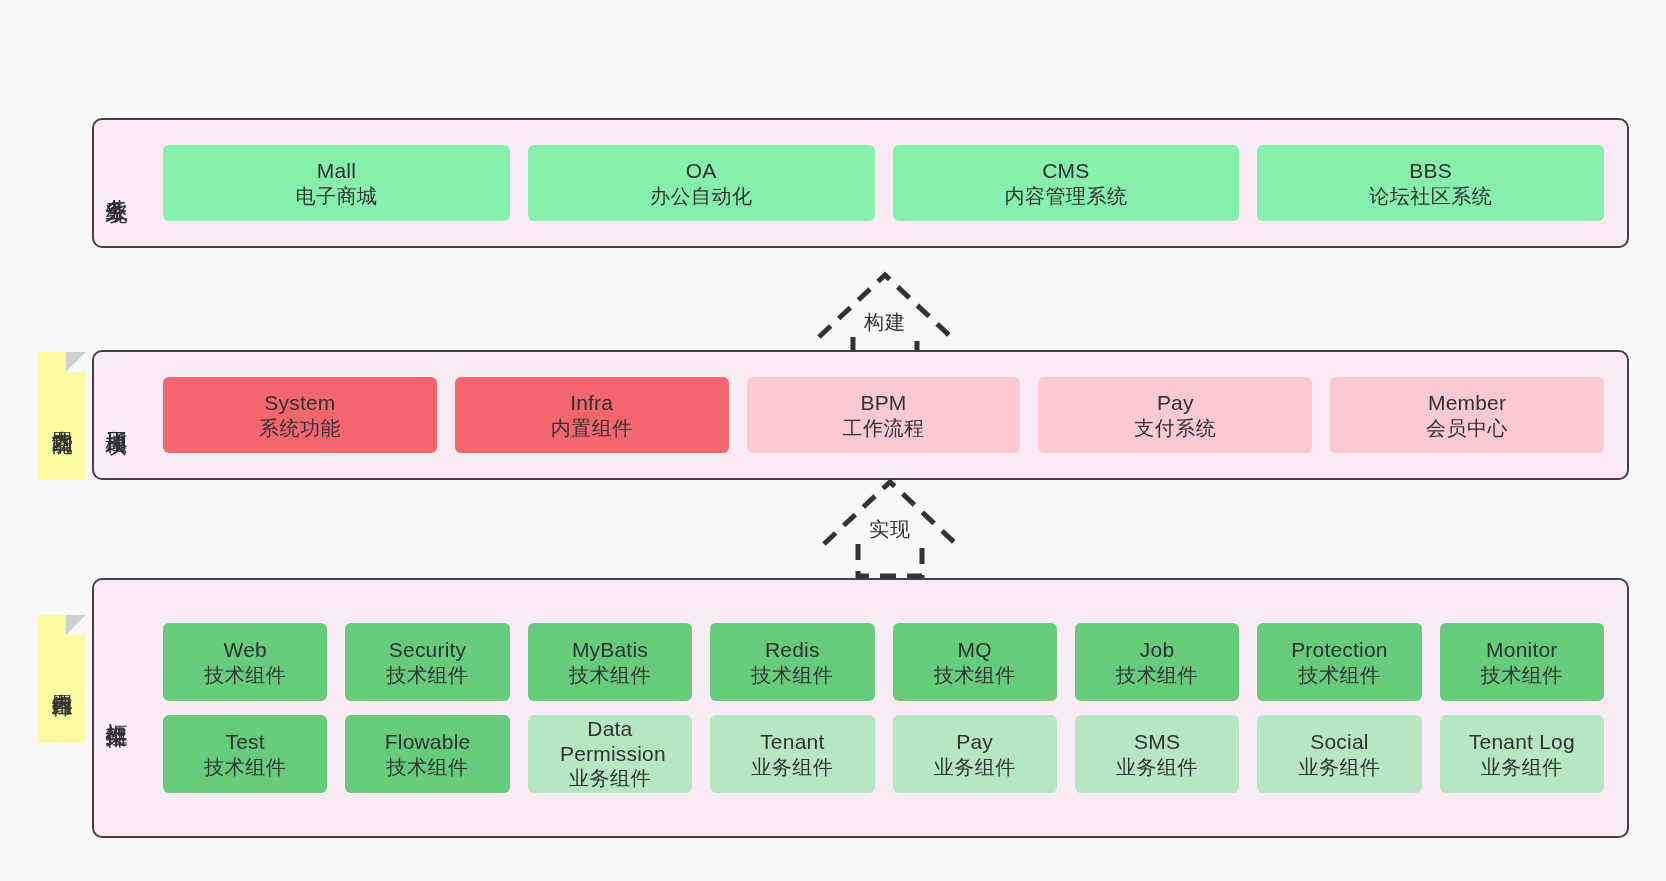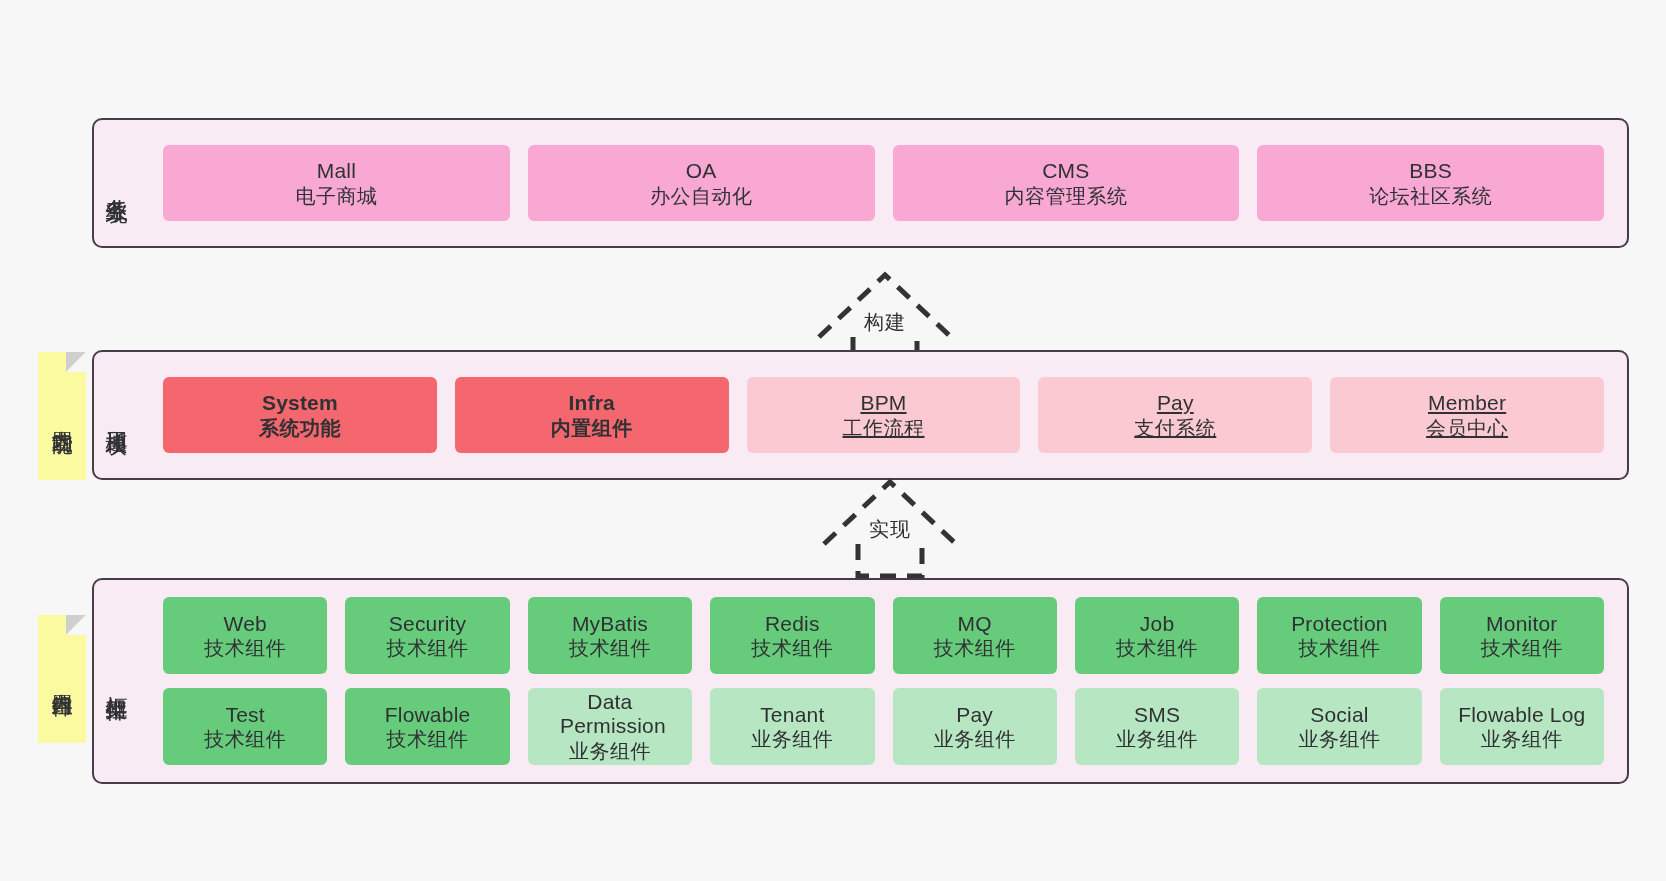--- a/index.html
+++ b/index.html
@@ -70,23 +70,23 @@
   .card .en {
     font-size: 21px;
     letter-spacing: .2px;
   }
   .card .zh {
     font-size: 20px;
     letter-spacing: .5px;
   }
   .card .en.wrap2 { line-height: 1.16; }
 
-  .c-blue      { background: #f9a8d4; }
-  .c-red       { background: #f4676f; font-weight: bold; }
-  .c-pink      { background: #fbc9d1; text-decoration: underline; }
+  .c-blue      { background: #86efac; }
+  .c-red       { background: #f4676f; }
+  .c-pink      { background: #fbc9d1; }
   .c-green     { background: #66cc7c; }
   .c-greenlite { background: #b7e6c3; }
 
   
   .note {
     position: absolute;
     width: 48px;
     background: #fcfaa1;
     color: #2f3133;
     font-size: 21px;
@@ -213,21 +213,21 @@
     <path d="M 14 72 L 80 10 L 146 72" fill="none" stroke="#333333" stroke-width="5" stroke-dasharray="16 11" stroke-linecap="butt"></path>
     <path d="M 48 72 L 48 104 L 112 104 L 112 72" fill="none" stroke="#333333" stroke-width="5" stroke-dasharray="16 11" stroke-linecap="butt"></path>
   </svg>
   <div class="arrow-label">实现</div>
 </div>
 
 <div class="note" id="note-builtin-component" style="left:38px; top:615px; height:128px;">
   <span>内置组件</span>
 </div>
 
-<div class="layer" id="layer-framework" style="left:92px; top:578px; width:1537px; height:206px;">
+<div class="layer" id="layer-framework" style="left:92px; top:578px; width:1537px; height:260px;">
   <div class="layer-title">框架组件</div>
   <div class="layer-body" style="gap:14px; padding:17px 14px;">
 
     <div class="row" style="height:78px;">
       <div class="card c-green">
         <span class="en">Web</span>
         <span class="zh">技术组件</span>
       </div>
       <div class="card c-green">
         <span class="en">Security</span>
@@ -282,19 +282,19 @@
       </div>
       <div class="card c-greenlite">
         <span class="en">SMS</span>
         <span class="zh">业务组件</span>
       </div>
       <div class="card c-greenlite">
         <span class="en">Social</span>
         <span class="zh">业务组件</span>
       </div>
       <div class="card c-greenlite">
-        <span class="en">Flowable Log</span>
+        <span class="en">Tenant Log</span>
         <span class="zh">业务组件</span>
       </div>
     </div>
 
   </div>
 </div>
 
 </body></html>

